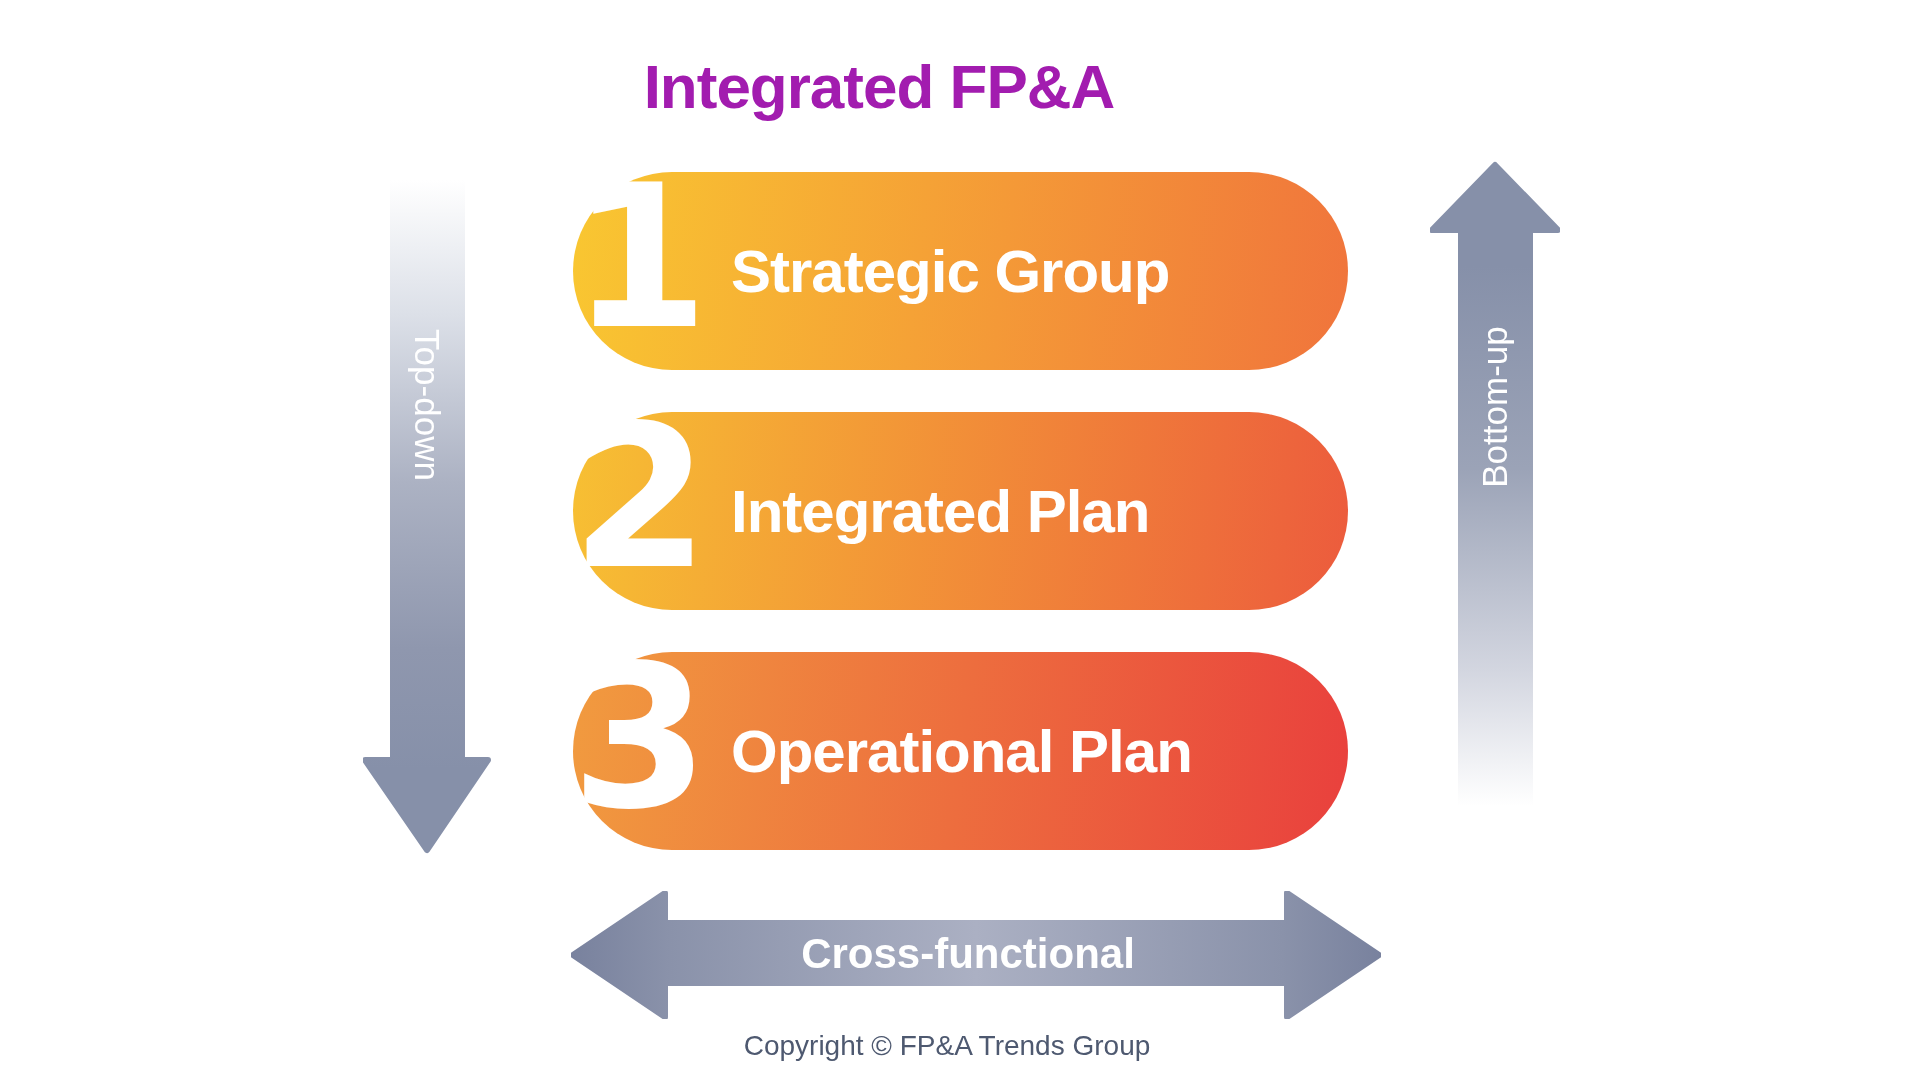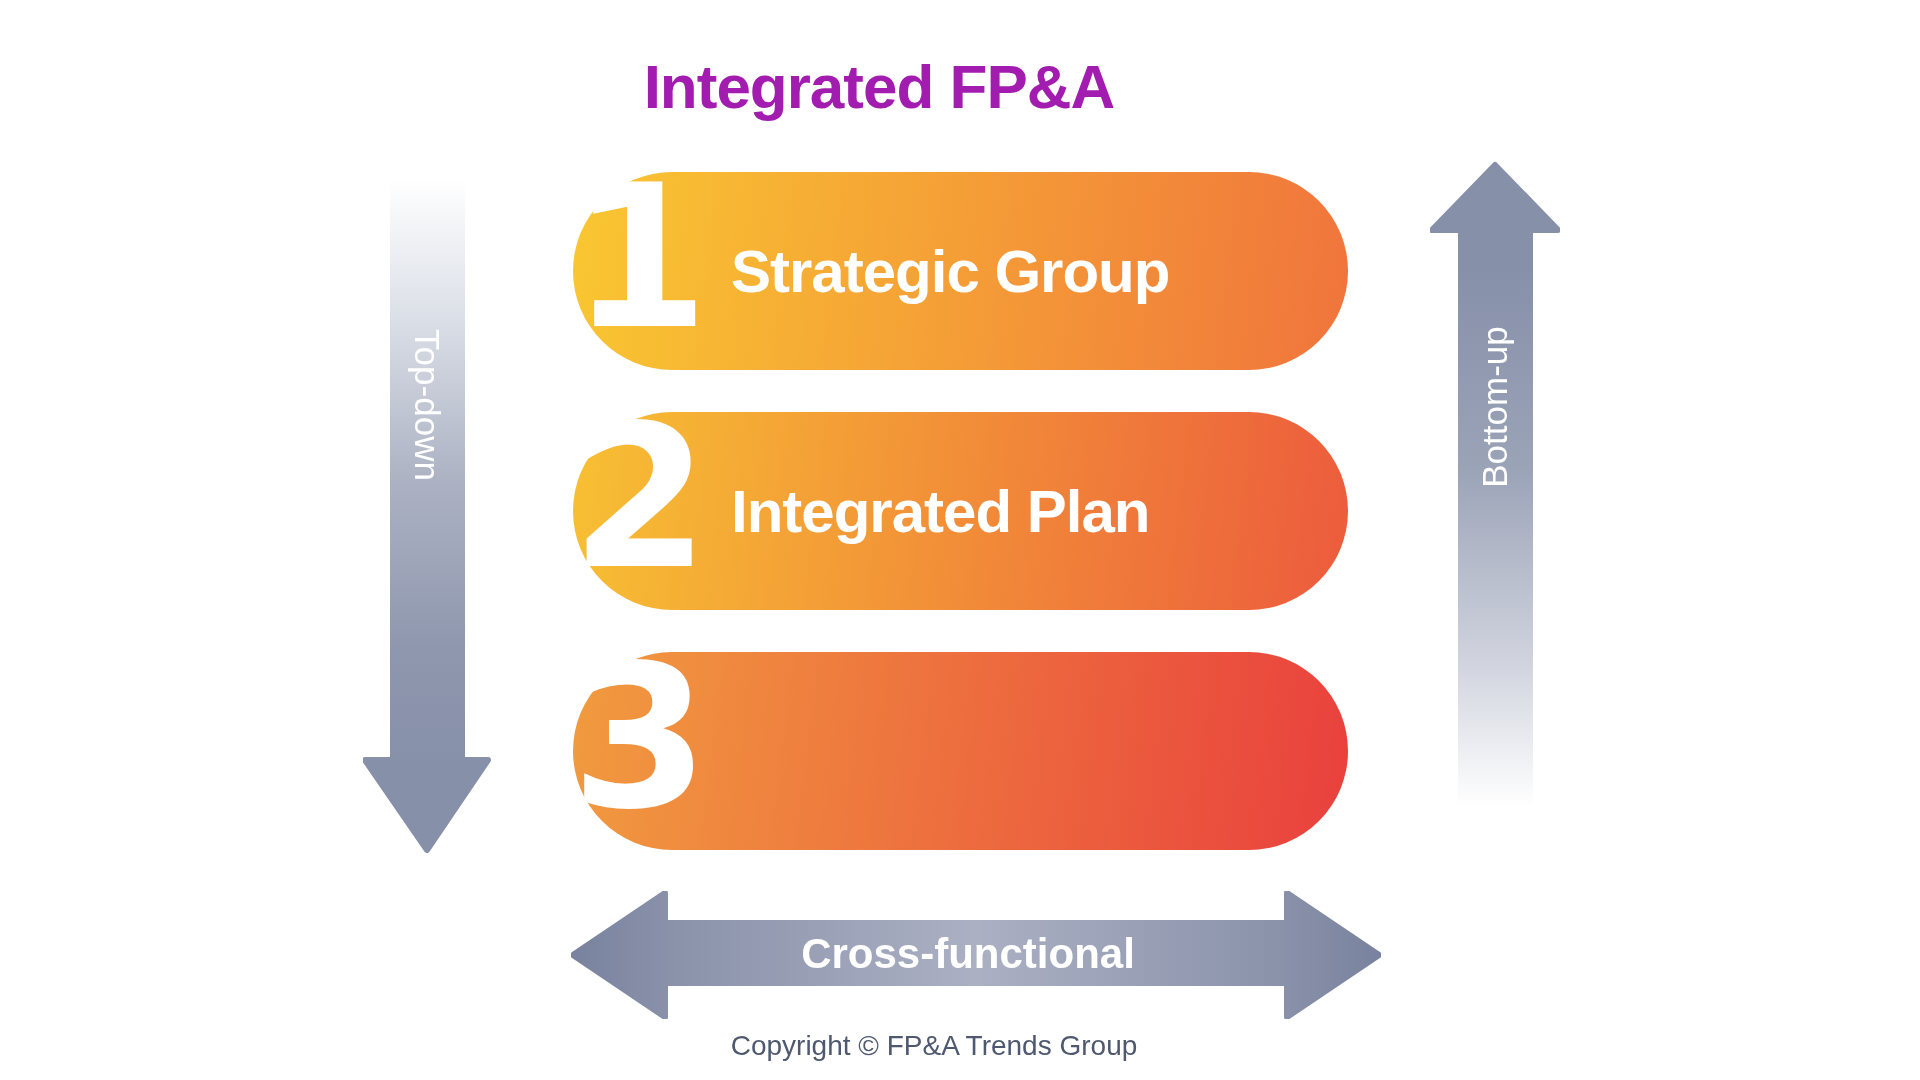--- a/index.html
+++ b/index.html
@@ -72,21 +72,21 @@
     transform: translate(-50%, -50%) rotate(-90deg);
   }
   .arrow-label-bottom {
     left: 968px; top: 954px;
     font-size: 42px;
     transform: translate(-50%, -50%);
     font-weight: bold;
   }
   .copyright {
     position: absolute;
-    left: 434px; top: 1030px;
+    left: 447px; top: 1030px;
     width: 1000px;
     text-align: center;
     font-size: 28px;
     color: #4E5970;
   }
 </style>
 </head>
 <body>
 
 <div class="canvas">
@@ -96,20 +96,21 @@
   <div class="pill pill-1" style="background: linear-gradient(97deg, rgb(249, 199, 49) 0%, rgb(240, 116, 60) 100%);">
     <span class="pill-number">1</span>
     <span class="pill-label">Strategic Group</span>
   </div>
   <div class="pill pill-2" style="background: linear-gradient(97deg, rgb(247, 192, 51) 0%, rgb(236, 91, 61) 100%);">
     <span class="pill-number">2</span>
     <span class="pill-label">Integrated Plan</span>
   </div>
   <div class="pill pill-3" style="background: linear-gradient(97deg, rgb(241, 155, 63) 0%, rgb(233, 64, 61) 100%);">
     <span class="pill-number">3</span>
+    <span class="pill-label">Operational Plan</span>
   </div>
 
   <svg class="arrow-svg" style="left:363px; top:175px;" width="128" height="680" viewBox="0 0 128 680">
     <defs>
       <linearGradient id="gradDown" x1="0" y1="0" x2="0" y2="1">
         <stop offset="0" stop-color="#FFFFFF"></stop>
         <stop offset="0.20" stop-color="#DCE0E8"></stop>
         <stop offset="0.45" stop-color="#ACB2C3"></stop>
         <stop offset="0.70" stop-color="#8F97AE"></stop>
         <stop offset="0.88" stop-color="#8690A9"></stop>

